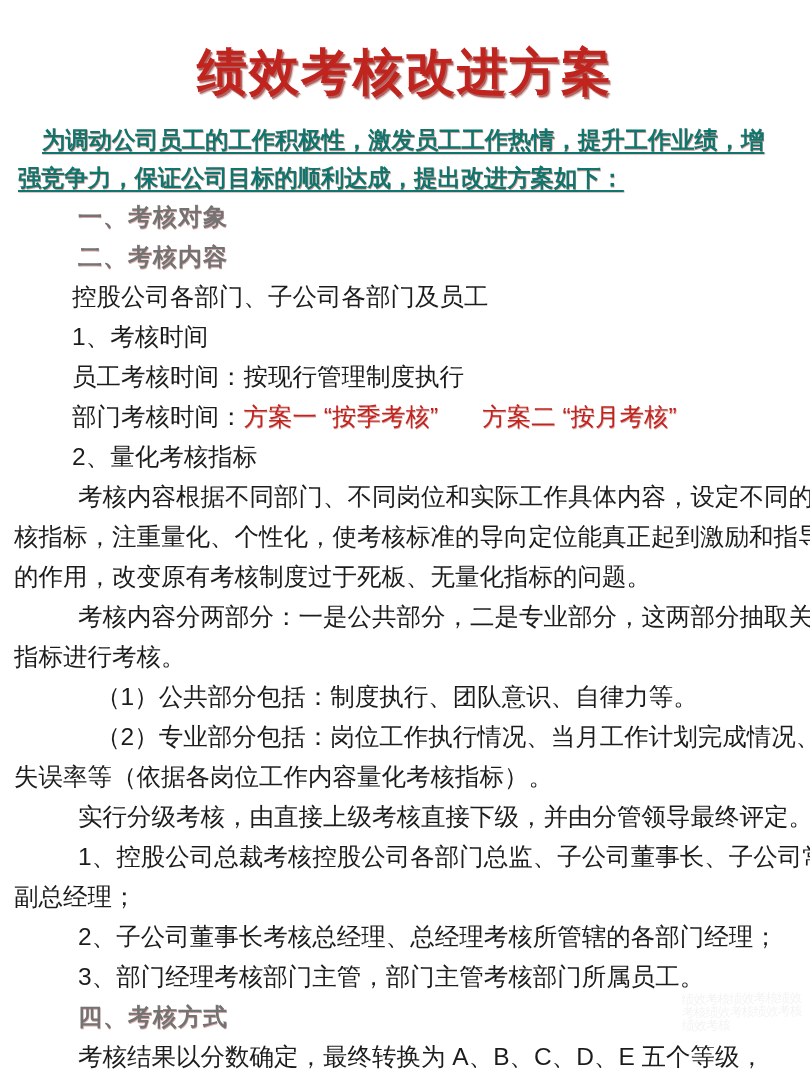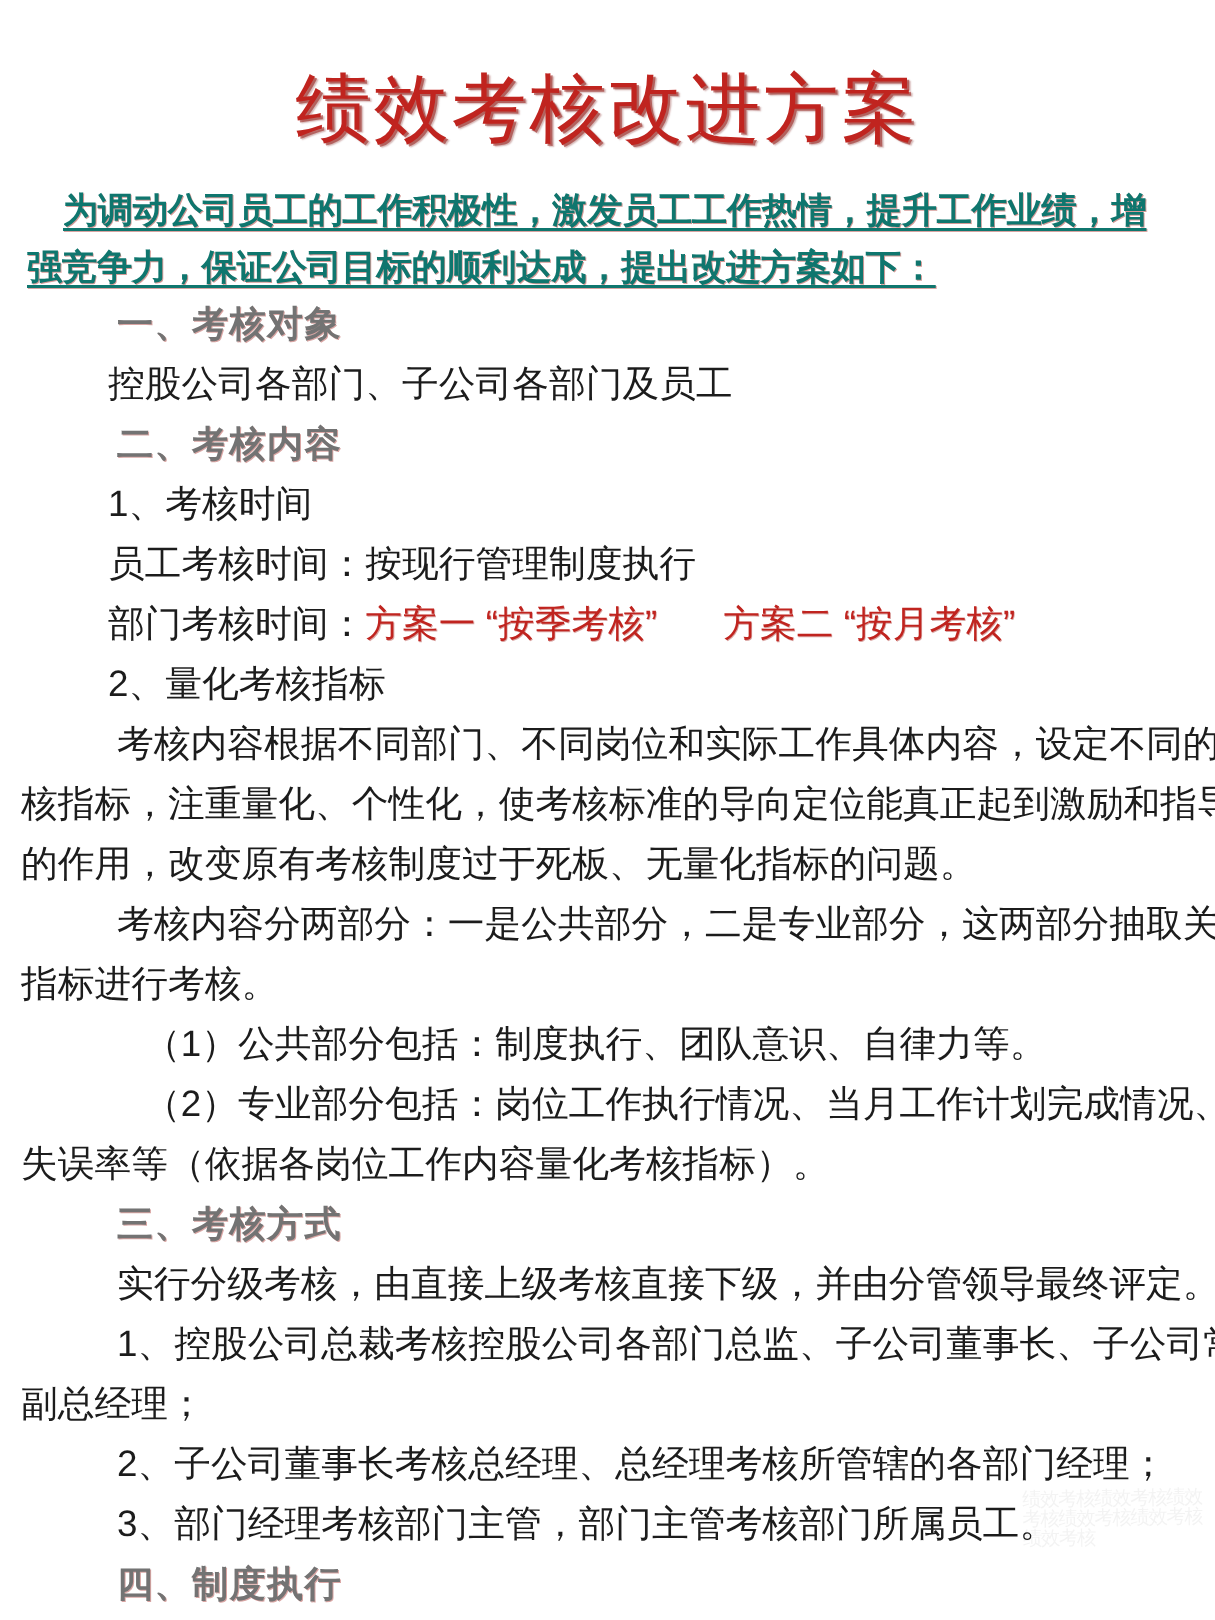--- a/index.html
+++ b/index.html
@@ -41,21 +41,21 @@
     overflow: hidden;
     transform: rotate(-1deg);
     pointer-events: none;
     user-select: none;
   }
 
   
   .doc-title {
     text-align: center;
     font-size: 50px;
-    font-weight: normal;
+    font-weight: bold;
     color: #C0241F;
     letter-spacing: 2px;
     padding-top: 46px;
     line-height: 1.05;
     text-shadow: 1.5px 1.5px 0 rgba(150,25,20,0.55),
                  2.5px 2.5px 1px rgba(120,20,16,0.30);
     white-space: nowrap;
   }
 
   
@@ -121,49 +121,48 @@
   <div class="doc-title">绩效考核改进方案</div>
 
   <div class="content">
 
     <div class="intro">
       <span class="ind">为调动公司员工的工作积极性，激发员工工作热情，提升工作业绩，增</span><br>
       <span>强竞争力，保证公司目标的顺利达成，提出改进方案如下：</span>
     </div>
 
     <div class="line heading">一、考核对象</div>
+    <div class="line heading">二、考核内容</div>
+
     <div class="line body-line">控股公司各部门、子公司各部门及员工</div>
-
-    <div class="line heading">二、考核内容</div>
     <div class="line body-line">1、考核时间</div>
     <div class="line body-line">员工考核时间：按现行管理制度执行</div>
 
     <div class="line body-line">
       <span>部门考核时间：</span><span class="red-em">方案一 “按季考核”</span><span class="gap-lg"></span><span class="red-em">方案二 “按月考核”</span>
     </div>
 
     <div class="line body-line">2、量化考核指标</div>
 
     <div class="line body-line-ind">考核内容根据不同部门、不同岗位和实际工作具体内容，设定不同的考</div>
     <div class="line body-line-flush">核指标，注重量化、个性化，使考核标准的导向定位能真正起到激励和指导</div>
     <div class="line body-line-flush">的作用，改变原有考核制度过于死板、无量化指标的问题。</div>
 
     <div class="line body-line-ind">考核内容分两部分：一是公共部分，二是专业部分，这两部分抽取关键</div>
     <div class="line body-line-flush">指标进行考核。</div>
 
     <div class="line body-line-ind2">（1）公共部分包括：制度执行、团队意识、自律力等。</div>
     <div class="line body-line-ind2">（2）专业部分包括：岗位工作执行情况、当月工作计划完成情况、工作</div>
     <div class="line body-line-flush">失误率等（依据各岗位工作内容量化考核指标）。</div>
 
-    <div class="line heading">三、考核方式</div>
     <div class="line body-line-ind">实行分级考核，由直接上级考核直接下级，并由分管领导最终评定。即：</div>
     <div class="line body-line-ind">1、控股公司总裁考核控股公司各部门总监、子公司董事长、子公司常务</div>
     <div class="line body-line-flush">副总经理；</div>
     <div class="line body-line-ind">2、子公司董事长考核总经理、总经理考核所管辖的各部门经理；</div>
     <div class="line body-line-ind">3、部门经理考核部门主管，部门主管考核部门所属员工。</div>
 
-    <div class="line heading">四、制度执行</div>
+    <div class="line heading">四、考核方式</div>
     <div class="line body-line-ind">考核结果以分数确定，最终转换为 A、B、C、D、E 五个等级，</div>
 
   </div>
 
   <div class="watermark">绩效考核绩效考核绩效考核绩效考核绩效考核绩效考核</div>
 </div>
 
 </body></html>

